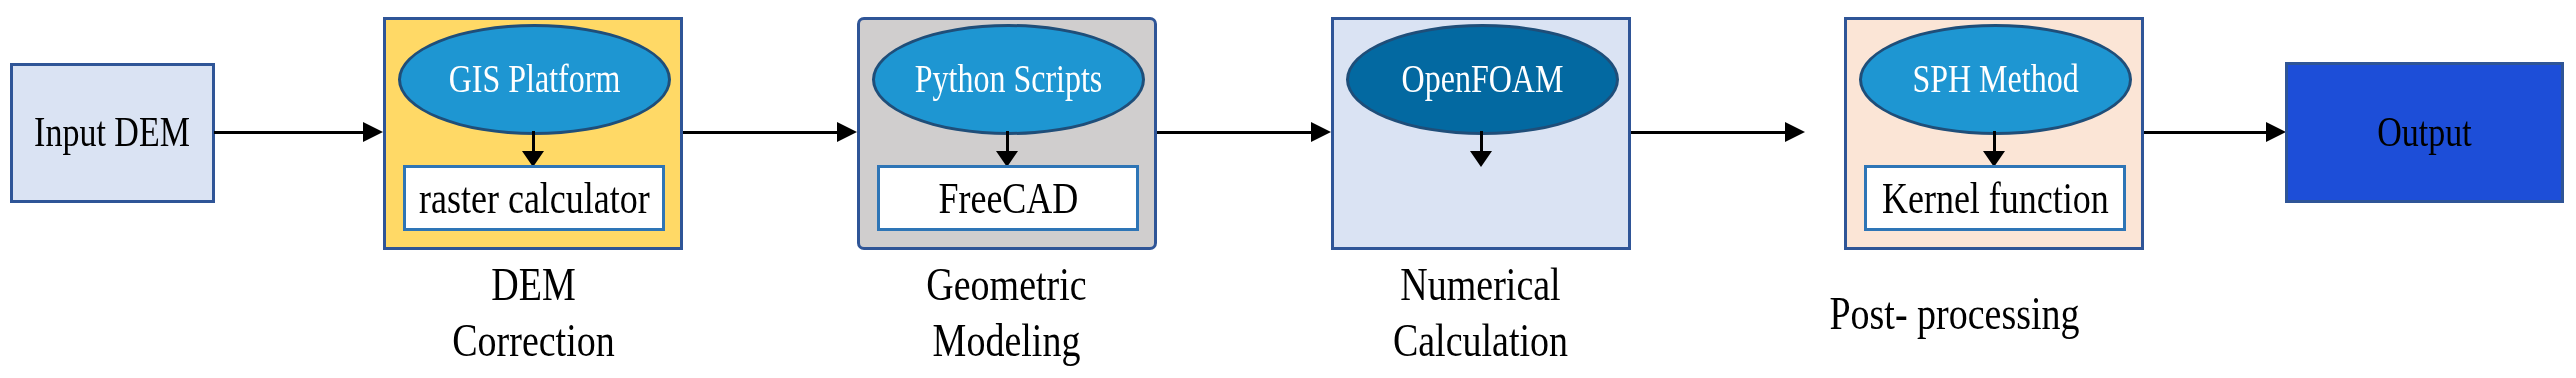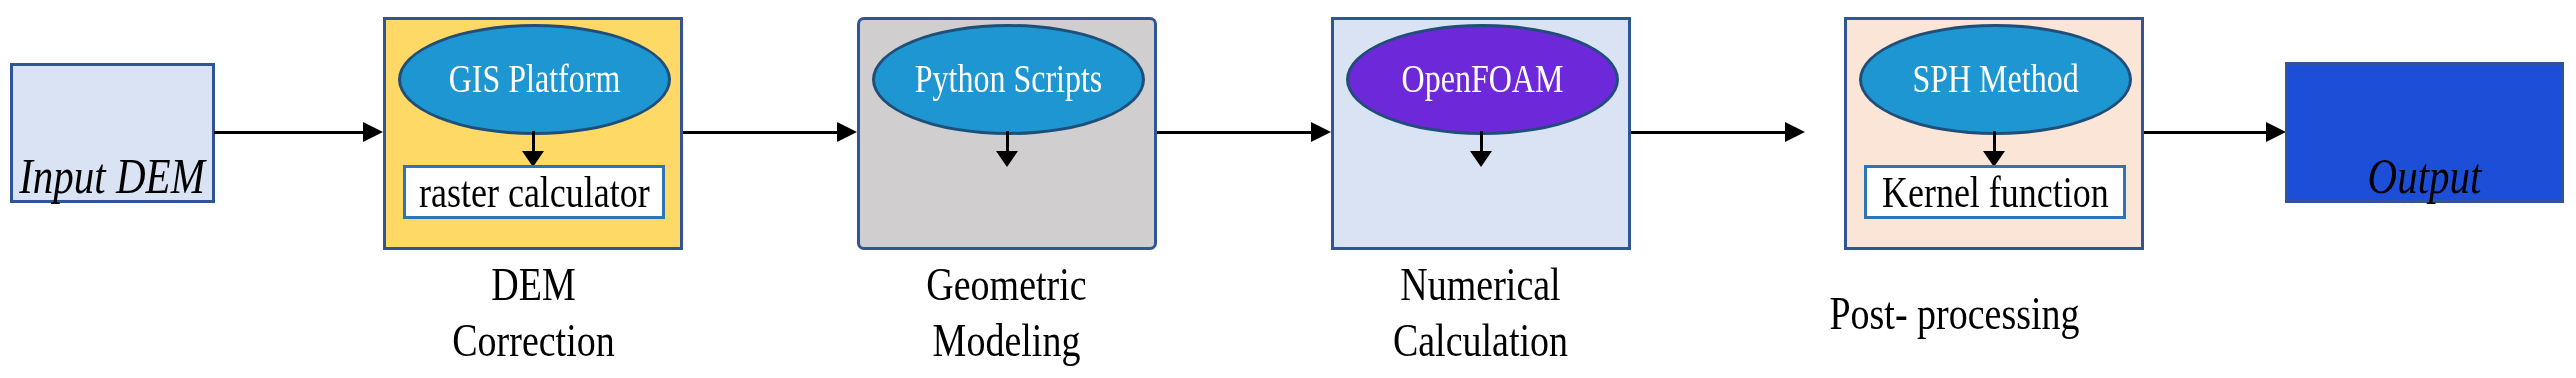--- a/index.html
+++ b/index.html
@@ -13,24 +13,23 @@
     color: #000000;
     overflow: hidden;
   }
   .txt { display: inline-block; transform: scaleY(1.22); white-space: nowrap; }
 
   
   .io-box {
     position: absolute;
     border: 3.2px solid #2f5597;
     display: flex;
-    align-items: flex-end;
+    align-items: center;
     justify-content: center;
-    font-size: 41px;
-    font-style: italic;
+    font-size: 34px;
   }
   .input-box  { left: 9.5px;   top: 63px; width: 205px; height: 140px; }
   .output-box { left: 2285px; top: 62px; width: 279px; height: 141px; }
 
   
   .stage {
     position: absolute;
     top: 17.4px;
     width: 300px;
     height: 233px;
@@ -55,21 +54,21 @@
     justify-content: center;
     color: #ffffff;
     font-size: 32px;
   }
 
   .tool-box {
     position: absolute;
     left: 17.4px;
     top: 145px;
     width: 262px;
-    height: 54px;
+    height: 66px;
     background: #ffffff;
     border: 3.2px solid #2e75b6;
     display: flex;
     align-items: center;
     justify-content: center;
     font-size: 36px;
   }
 
   
   .v-arrow { position: absolute; left: 136px; top: 111px; width: 22px; height: 36px; }
@@ -143,26 +142,29 @@
     </div>
   </div>
   <div class="stage-label label-1">DEM
 Correction</div>
 
   <div class="stage stage-2" style="background: rgb(208, 206, 206); border-radius: 7px;">
     <div class="ellipse" style="background: rgb(30, 150, 210);">
       <span class="txt">Python Scripts</span>
     </div>
     <div class="v-arrow"></div>
+    <div class="tool-box">
+      <span class="txt">FreeCAD</span>
+    </div>
   </div>
   <div class="stage-label label-2">Geometric
 Modeling</div>
 
   <div class="stage stage-3" style="background: rgb(218, 227, 243);">
-    <div class="ellipse" style="background: #6d28d9; text-align: right;">
+    <div class="ellipse" style="background: #0369a1; text-align: right;">
       <span class="txt">OpenFOAM</span>
     </div>
     <div class="v-arrow"></div>
   </div>
   <div class="stage-label label-3">Numerical
 Calculation</div>
 
   <div class="stage stage-4" style="background: rgb(251, 229, 214);">
     <div class="ellipse" style="background: rgb(30, 150, 210);">
       <span class="txt">SPH Method</span>

